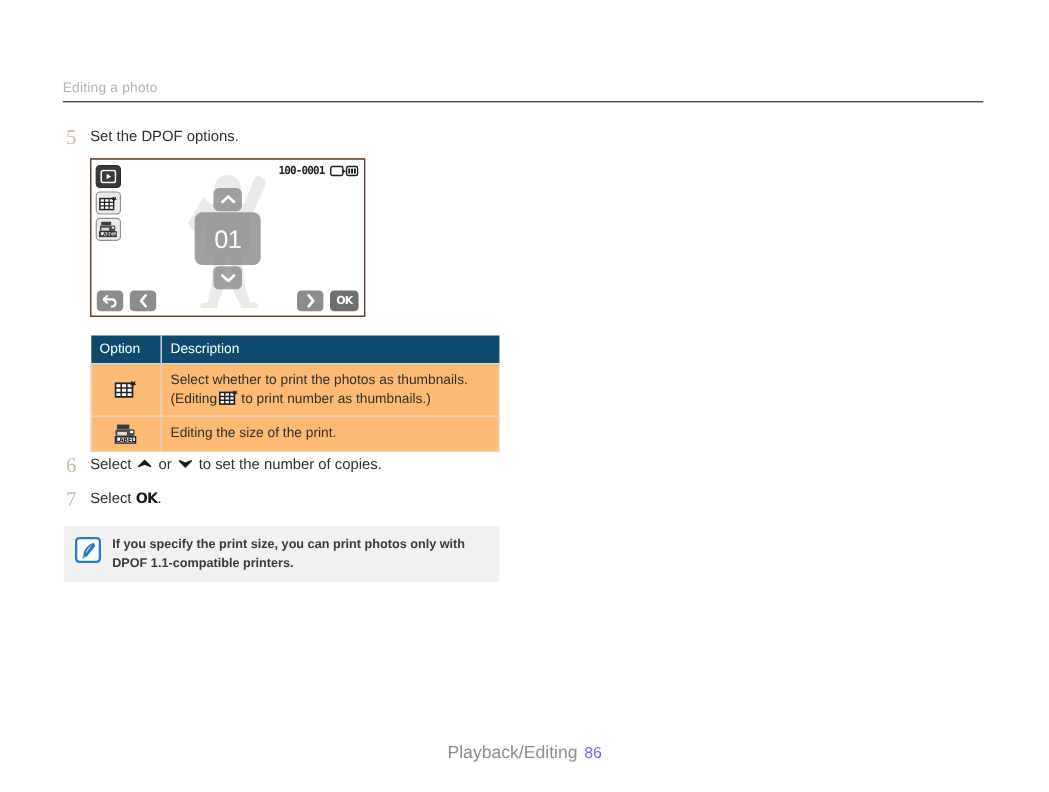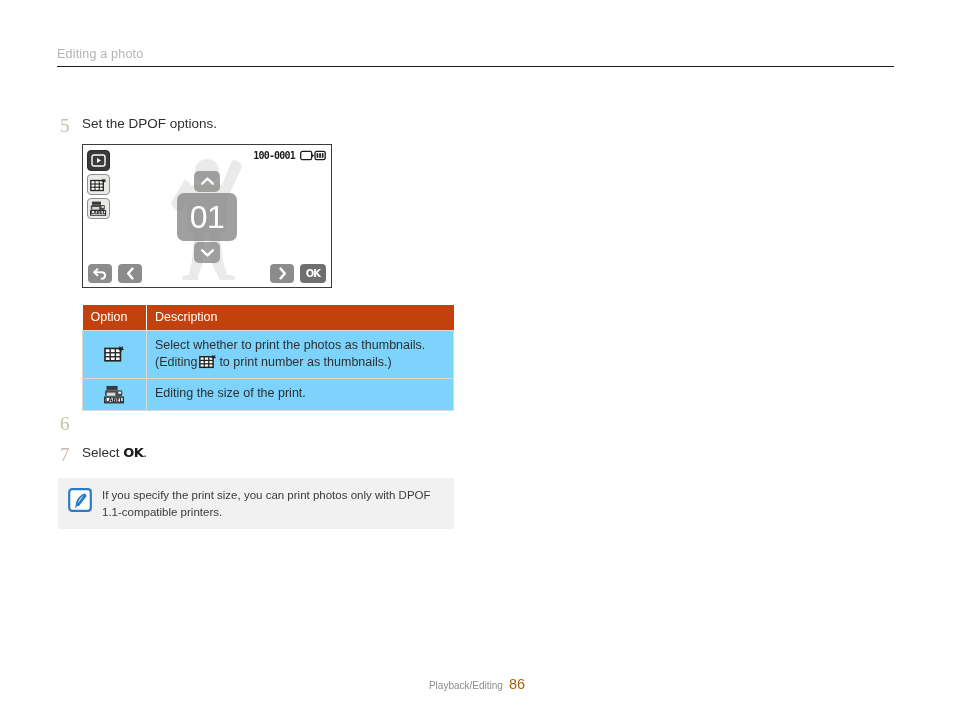--- a/index.html
+++ b/index.html
@@ -13,21 +13,21 @@
     font-family: "Liberation Sans", sans-serif;
     color: #3a3a3a;
     overflow: hidden;
     position: relative;
   }
 
   
   #page-header {
     position: absolute;
     left: 57px;
-    top: 47px;
+    top: 73px;
     width: 837px;
   }
   #page-header .hdr-text {
     font-size: 12.5px;
     color: #b4b4b4;
     letter-spacing: 0.2px;
     padding-bottom: 5px;
     display: block;
   }
   #page-header .hdr-rule {
@@ -167,21 +167,21 @@
     height: 48px;
     border-radius: 7px;
     background: rgba(136,136,136,0.80);
     display: flex;
     align-items: center;
     justify-content: center;
     margin: 1px 0;
   }
   #counter-value {
     font-family: "Liberation Sans", sans-serif;
-    font-size: 32px;
+    font-size: 23px;
     color: #ffffff;
     line-height: 1;
     letter-spacing: -0.5px;
   }
 
   .lcd-nav {
     position: absolute;
     bottom: 4px;
     display: flex;
     gap: 6px;
@@ -212,39 +212,39 @@
   
   #opt-table {
     position: absolute;
     left: 82px;
     top: 305px;
     width: 372px;
     border-collapse: collapse;
     table-layout: fixed;
   }
   #opt-table th {
-    background: #c2410c;
+    background: #0c4a6e;
     color: #ffffff;
     font-weight: normal;
     font-size: 12.5px;
     text-align: left;
     padding: 5px 8px 6px 8px;
     border-right: 1px solid #ffffff;
   }
   #opt-table th:last-child { border-right: none; }
   #opt-table td {
     border: 1px solid #ddd8d0;
     border-left: none;
     border-right: 1px solid #ddd8d0;
     font-size: 12.5px;
     color: #2f2f2f;
     padding: 6px 8px;
     vertical-align: middle;
     line-height: 1.38;
-    background: #7dd3fc;
+    background: #fdba74;
   }
   #opt-table td.icon-cell {
     text-align: center;
     border-left: 1px solid #ddd8d0;
     width: 64px;
   }
   #opt-table td:last-child { border-right: 1px solid #ddd8d0; }
   #opt-table col.c1 { width: 64px; }
 
   .tbl-icon { display: inline-block; vertical-align: middle; }
@@ -259,20 +259,21 @@
     position: absolute;
     left: 58px;
     top: 478px;
     width: 396px;
     min-height: 44px;
     background: #f1f1f1;
     display: flex;
     align-items: flex-start;
     padding: 9px 12px 9px 10px;
     box-sizing: border-box;
+    font-weight: bold;
   }
   #note-icon {
     flex: 0 0 24px;
     margin-right: 10px;
     margin-top: 1px;
   }
   #note-text {
     font-size: 11.5px;
     color: #3a3a3a;
     line-height: 1.45;
@@ -284,26 +285,26 @@
     left: 0;
     top: 676px;
     width: 954px;
     text-align: center;
     display: flex;
     justify-content: center;
     align-items: baseline;
     gap: 6px;
   }
   #footer .f-label {
-    font-size: 10px;
+    font-size: 16px;
     color: #8c8c8c;
   }
   #footer .f-page {
     font-size: 14.5px;
-    color: #a16207;
+    color: #8b5cf6;
   }
 </style>
 </head>
 <body>
 
 <div id="page-header">
   <span class="hdr-text">Editing a photo</span>
   <div class="hdr-rule"></div>
 </div>
 
@@ -463,20 +464,35 @@
       </td>
       <td>
         <span>Editing the size of the print.</span>
       </td>
     </tr>
   </tbody>
 </table>
 
 <div class="step" id="step6">
   <div class="step-num">6</div>
+  <div class="step-text">
+    <span>Select</span>
+    <span class="inline-chev">
+      <svg width="13" height="11" viewBox="0 0 13 11">
+        <path d="M1.2 8 L6.5 2.6 L11.8 8 L6.5 5.8 Z" fill="#1a1a1a" stroke="#1a1a1a" stroke-width="1.4" stroke-linejoin="round"></path>
+      </svg>
+    </span>
+    <span>or</span>
+    <span class="inline-chev">
+      <svg width="13" height="11" viewBox="0 0 13 11">
+        <path d="M1.2 3 L6.5 8.4 L11.8 3 L6.5 5.2 Z" fill="#1a1a1a" stroke="#1a1a1a" stroke-width="1.4" stroke-linejoin="round"></path>
+      </svg>
+    </span>
+    <span>to set the number of copies.</span>
+  </div>
 </div>
 
 <div class="step" id="step7">
   <div class="step-num">7</div>
   <div class="step-text">
     <span>Select</span>
     <span class="ok-bold">OK</span><span>.</span>
   </div>
 </div>
 

